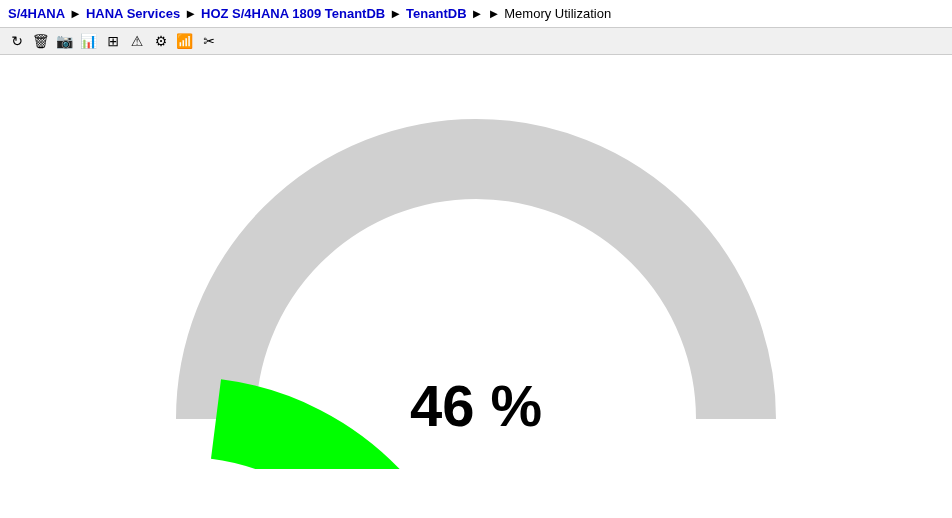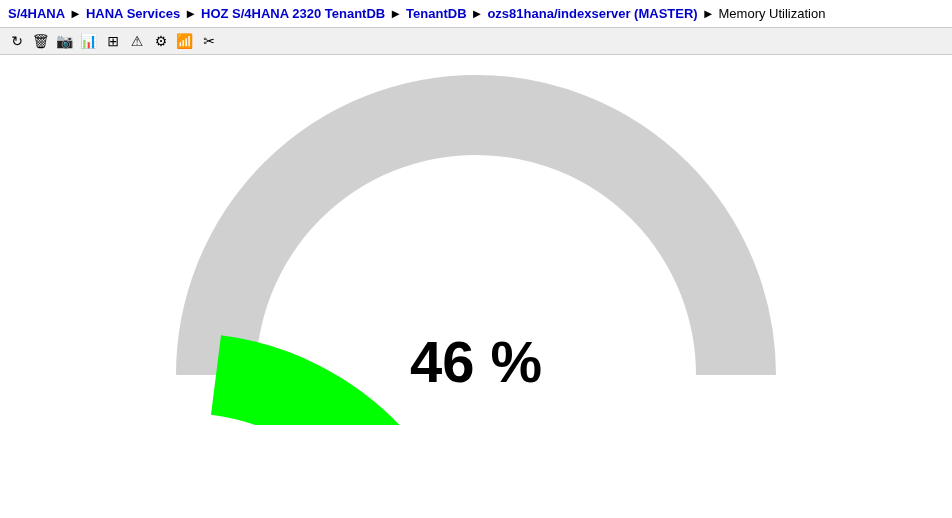--- a/index.html
+++ b/index.html
@@ -56,21 +56,21 @@
       justify-content: center;
       cursor: pointer;
       font-size: 14px;
     }
 
     
     #main {
       display: flex;
       flex-direction: column;
       align-items: center;
-      justify-content: flex-start;
+      justify-content: center;
       height: calc(518px - 60px);
       position: relative;
     }
 
     
     #gauge-container {
       position: relative;
       width: 700px;
       height: 370px;
       display: flex;
@@ -95,25 +95,24 @@
     }
   </style>
 </head>
 <body>
 
 <div id="breadcrumb-bar">
     <span class="breadcrumb-item">S/4HANA</span>
     <span class="breadcrumb-separator">►</span>
     <span class="breadcrumb-item">HANA Services</span>
     <span class="breadcrumb-separator">►</span>
-    <span class="breadcrumb-item">HOZ S/4HANA 2320 TenantDB</span>
+    <span class="breadcrumb-item">HOZ S/4HANA 1809 TenantDB</span>
     <span class="breadcrumb-separator">►</span>
     <span class="breadcrumb-item">TenantDB</span>
     <span class="breadcrumb-separator">►</span>
-    <span class="breadcrumb-item">ozs81hana/indexserver (MASTER)</span>
     <span class="breadcrumb-separator">►</span>
     <span class="breadcrumb-last">Memory Utilization</span>
   </div>
 
 <div id="toolbar">
     <span class="toolbar-icon" title="Refresh">↻</span>
     <span class="toolbar-icon" title="Delete">🗑</span>
     <span class="toolbar-icon" title="Screenshot">📷</span>
     <span class="toolbar-icon" title="Chart">📊</span>
     <span class="toolbar-icon" title="Table">⊞</span>

